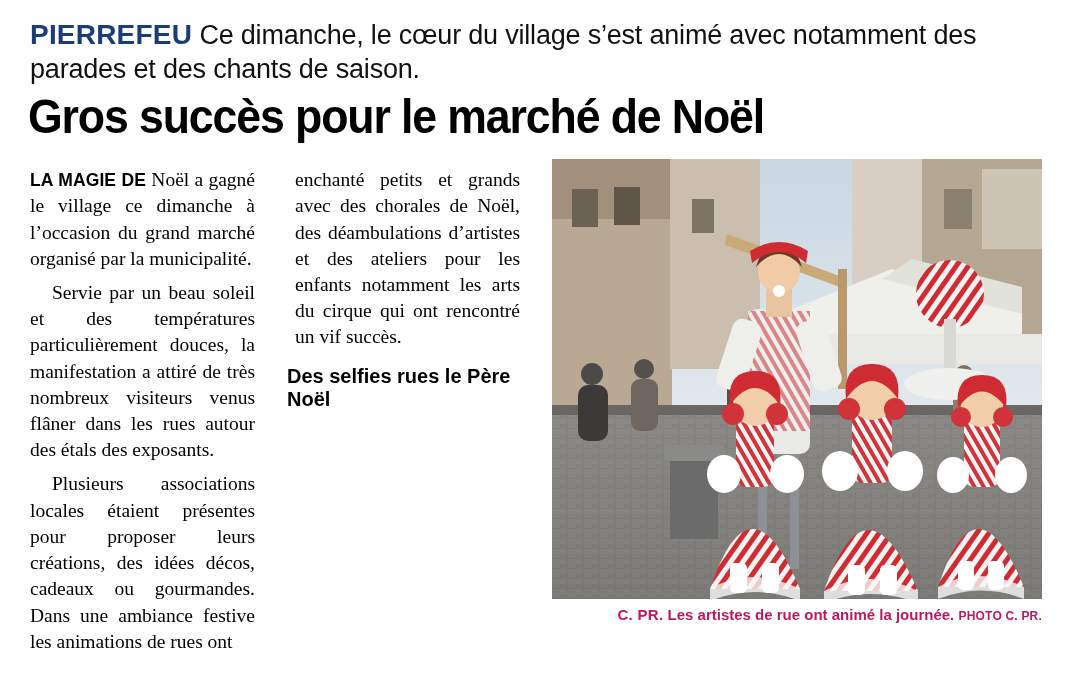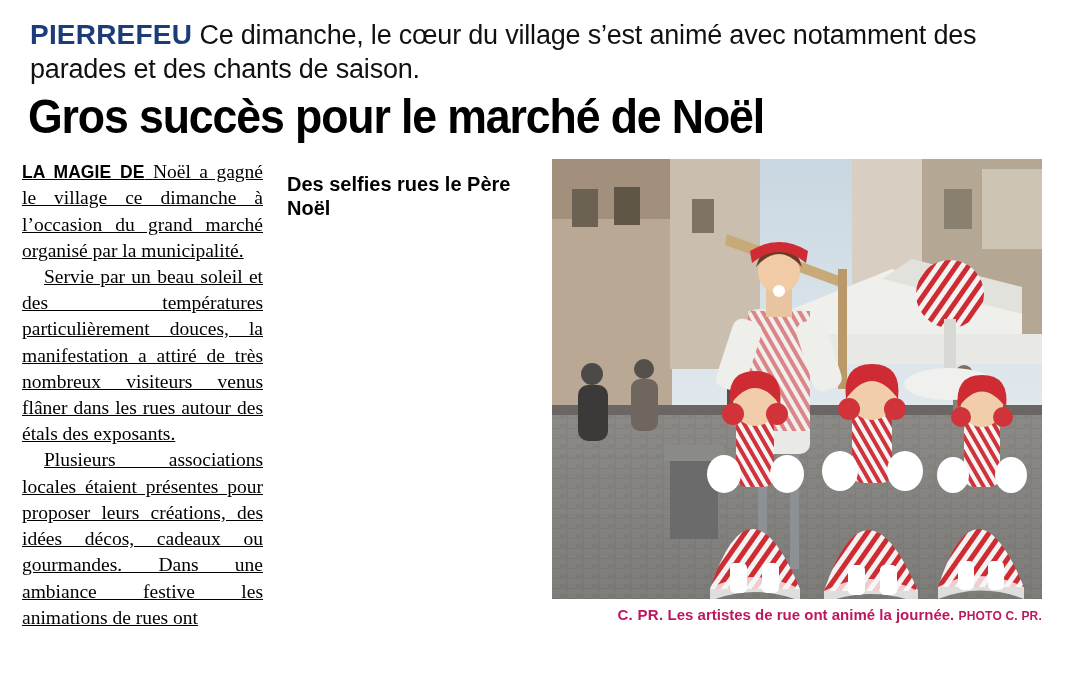--- a/index.html
+++ b/index.html
@@ -61,27 +61,26 @@
     display: flex;
     gap: 0;
     align-items: flex-start;
   }
   .col {
     width: 268px;
     padding-right: 24px;
     box-sizing: border-box;
   }
   .col p {
-    margin: 0;
+    margin: 8px;
     font-size: 19.5px;
     line-height: 1.345;
     text-align: justify;
     text-justify: inter-word;
     hyphens: manual;
-    text-decoration: underline;
   }
   .col p + p {
     text-indent: 22px;
   }
   .lede-lead {
     font-family: "Liberation Sans", sans-serif;
     font-weight: bold;
     font-size: 17.5px;
     letter-spacing: 0.1px;
   }
@@ -143,20 +142,21 @@
 
   <div class="content">
 
     <div class="col">
       <p><span class="lede-lead">LA MAGIE DE</span> <span>Noël a gagné le village ce dimanche à l’occasion du grand marché organisé par la municipalité.</span></p>
       <p>Servie par un beau soleil et des températures particulièrement douces, la manifestation a attiré de très nombreux visiteurs venus flâner dans les rues autour des étals des exposants.</p>
       <p>Plusieurs associations locales étaient présentes pour proposer leurs créations, des idées décos, cadeaux ou gourmandes. Dans une ambiance festive les animations de rues ont</p>
     </div>
 
     <div class="col">
+      <p>enchanté petits et grands avec des chorales de Noël, des déambulations d’artistes et des ateliers pour les enfants notamment les arts du cirque qui ont rencontré un vif succès.</p>
       <h2 class="subhead">Des selfies rues le Père Noël</h2>
     </div>
 
     <div class="photo-block">
       <div class="photo">
         <svg width="490" height="440" viewBox="0 0 490 440" xmlns="http://www.w3.org/2000/svg">
           <defs>
             <linearGradient id="skyg" x1="0" y1="0" x2="0" y2="1">
               <stop offset="0%" stop-color="#c9d7e2"></stop>
               <stop offset="100%" stop-color="#e6ecef"></stop>

